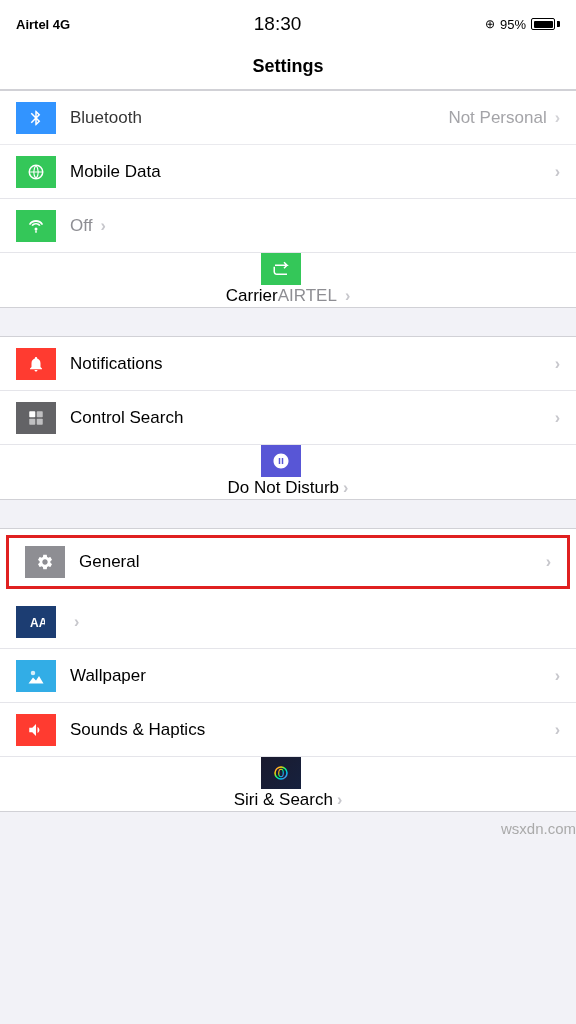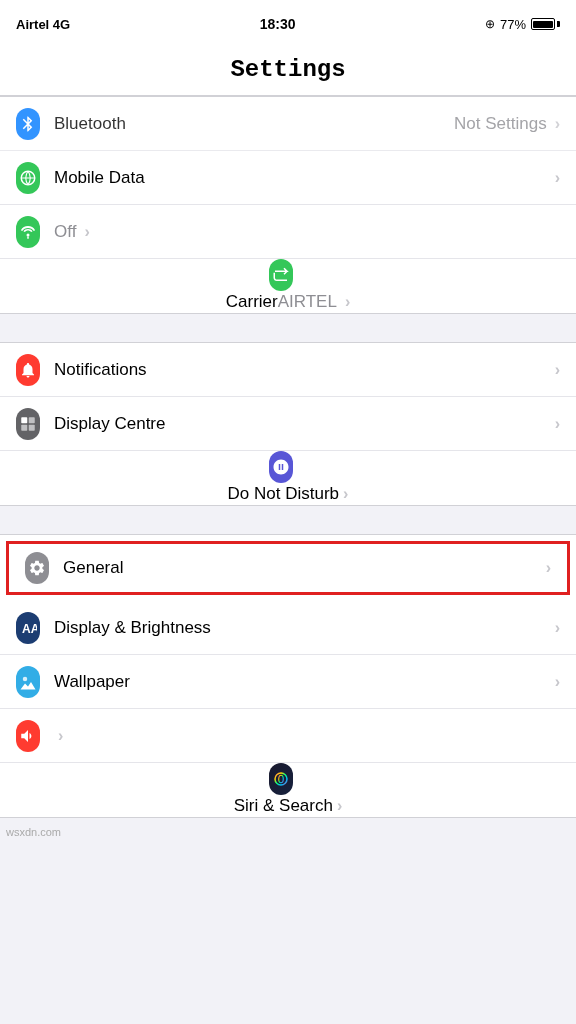--- a/index.html
+++ b/index.html
@@ -18,22 +18,22 @@
       justify-content: space-between;
       align-items: center;
       padding: 24px 16px;
       height: 36px;
     }
     .status-left {
       font-size: 13px;
       font-weight: 600;
     }
     .status-center {
-      font-size: 14px;
-      font-weight: 700;
+      font-size: 19px;
+      font-weight: 400;
     }
     .status-right {
       display: flex;
       align-items: center;
       gap: 5px;
       font-size: 13px;
       font-weight: 500;
     }
     .battery-icon {
       display: inline-flex;
@@ -66,23 +66,22 @@
     }
 
     
     .nav-bar {
       background: #fff;
       text-align: center;
       padding: 8px 16px 12px;
       border-bottom: 1px solid #d1d1d6;
     }
     .nav-title {
-      font-size: 24px;
+      font-size: 18px;
       font-weight: 700;
-      font-family: Liberation Mono, monospace;
     }
 
     
     .settings-section {
       background: #fff;
       margin-top: 0;
       border-top: 1px solid #d1d1d6;
       border-bottom: 1px solid #d1d1d6;
     }
     .settings-section + .settings-section {
@@ -98,23 +97,23 @@
       border-bottom: 1px solid #e5e5ea;
       cursor: pointer;
       position: relative;
     }
     .settings-row:last-child {
       border-bottom: none;
       flex-direction: column;
     }
 
     .row-icon {
-      width: 24px;
+      width: 40px;
       height: 32px;
-      border-radius: 12px;
+      border-radius: 0;
       margin-right: 14px;
       display: flex;
       align-items: center;
       justify-content: center;
       flex-shrink: 0;
       font-size: 17px;
       color: #fdba74;
     }
 
     .row-content {
@@ -172,21 +171,21 @@
 </head>
 <body>
 
 <div class="status-bar">
   <div class="status-left">
     <span>Airtel</span> <span>4G</span>
   </div>
   <div class="status-center">18:30</div>
   <div class="status-right">
     <span style="font-size:12px;">⊕</span>
-    <span>77%</span>
+    <span>95%</span>
     <span class="battery-icon">
       <span class="battery-body">
           <span class="battery-fill"></span>
         </span>
         <span class="battery-tip"></span>
     </span>
   </div>
 </div>
 
 <div class="nav-bar">
@@ -197,21 +196,21 @@
 
   <div class="settings-row first-row-partial">
     <div class="row-icon icon-blue">
       <svg width="18" height="18" viewBox="0 0 24 24" fill="white">
         <path d="M17.71 7.71L12 2h-1v7.59L6.41 5 5 6.41 10.59 12 5 17.59 6.41 19 11 14.41V22h1l5.71-5.71-4.3-4.29 4.3-4.29zM13 5.83l1.88 1.88L13 9.59V5.83zm1.88 10.46L13 18.17v-3.76l1.88 1.88z"></path>
       </svg>
     </div>
     <div class="row-content">
       <span class="row-label">Bluetooth</span>
       <div class="row-value-group">
-        <span class="row-value">Not Settings</span>
+        <span class="row-value">Not Personal</span>
         <span class="chevron">›</span>
       </div>
     </div>
   </div>
 
   <div class="settings-row">
     <div class="row-icon icon-green">
       <svg width="18" height="18" viewBox="0 0 24 24" fill="white">
         <circle cx="12" cy="12" r="9" stroke="white" stroke-width="2" fill="none"></circle>
         <path d="M12 3 C8 8 8 16 12 21 M12 3 C16 8 16 16 12 21 M3 12 h18" stroke="white" stroke-width="1.5" fill="none"></path>
@@ -278,21 +277,21 @@
   <div class="settings-row">
     <div class="row-icon icon-control">
       <svg width="18" height="18" viewBox="0 0 24 24" fill="white">
         <rect x="3" y="3" width="8" height="8" rx="1" fill="white"></rect>
         <rect x="13" y="3" width="8" height="8" rx="1" fill="white" opacity="0.6"></rect>
         <rect x="3" y="13" width="8" height="8" rx="1" fill="white" opacity="0.6"></rect>
         <rect x="13" y="13" width="8" height="8" rx="1" fill="white" opacity="0.6"></rect>
       </svg>
     </div>
     <div class="row-content">
-      <span class="row-label">Display Centre</span>
+      <span class="row-label">Control Search</span>
       <div class="row-value-group">
         <span class="chevron">›</span>
       </div>
     </div>
   </div>
 
   <div class="settings-row">
     <div class="row-icon icon-dnd">
       <svg width="18" height="18" viewBox="0 0 24 24" fill="white">
         <path d="M12 2C6.48 2 2 6.48 2 12s4.48 10 10 10 10-4.48 10-10S17.52 2 12 2zm-1 14H9V8h2v8zm4 0h-2V8h2v8z"></path>
@@ -324,21 +323,20 @@
     </div>
   </div>
 
   <div class="settings-row">
     <div class="row-icon" style="background:#1c3d72;">
       <svg width="18" height="18" viewBox="0 0 24 24" fill="white">
         <text x="4" y="18" font-size="16" font-weight="bold" fill="white">AA</text>
       </svg>
     </div>
     <div class="row-content">
-      <span class="row-label">Display &amp; Brightness</span>
       <div class="row-value-group">
         <span class="chevron">›</span>
       </div>
     </div>
   </div>
 
   <div class="settings-row">
     <div class="row-icon" style="background:#32ade6;">
       <svg width="18" height="18" viewBox="0 0 24 24" fill="white">
         <circle cx="8" cy="8" r="3" fill="white" opacity="0.8"></circle>
@@ -353,20 +351,21 @@
     </div>
   </div>
 
   <div class="settings-row">
     <div class="row-icon icon-red">
       <svg width="18" height="18" viewBox="0 0 24 24" fill="white">
         <path d="M3 9v6h4l5 5V4L7 9H3zm13.5 3c0-1.77-1.02-3.29-2.5-4.03v8.05c1.48-.73 2.5-2.25 2.5-4.02z"></path>
       </svg>
     </div>
     <div class="row-content">
+      <span class="row-label">Sounds &amp; Haptics</span>
       <div class="row-value-group">
         <span class="chevron">›</span>
       </div>
     </div>
   </div>
 
   <div class="settings-row">
     <div class="row-icon" style="background: linear-gradient(135deg, #1a1a2e 0%, #16213e 100%);">
       <svg width="18" height="18" viewBox="0 0 24 24">
         <defs>
@@ -385,13 +384,13 @@
     </div>
     <div class="row-content">
       <span class="row-label">Siri &amp; Search</span>
       <div class="row-value-group">
         <span class="chevron">›</span>
       </div>
     </div>
   </div>
 </div>
 
-<div style="text-align:left; color:#aaa; font-size:11px; padding: 8px 0; margin-left: 6px;">wsxdn.com</div>
+<div style="text-align:right; color:#aaa; font-size:15px; padding: 8px 0; margin-left: 6px;">wsxdn.com</div>
 
 </body></html>

